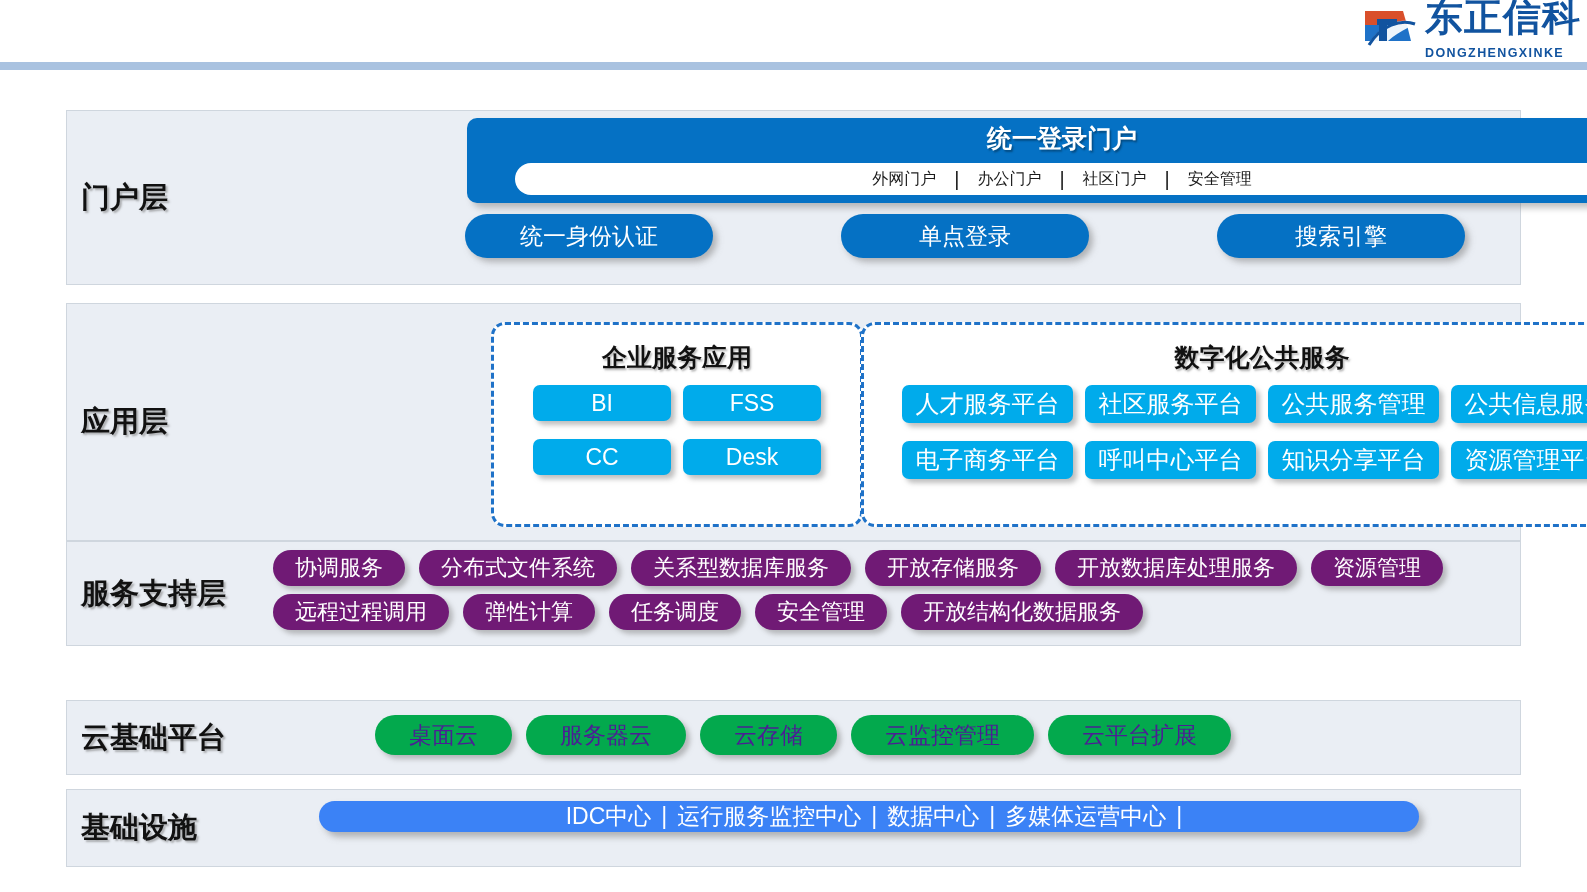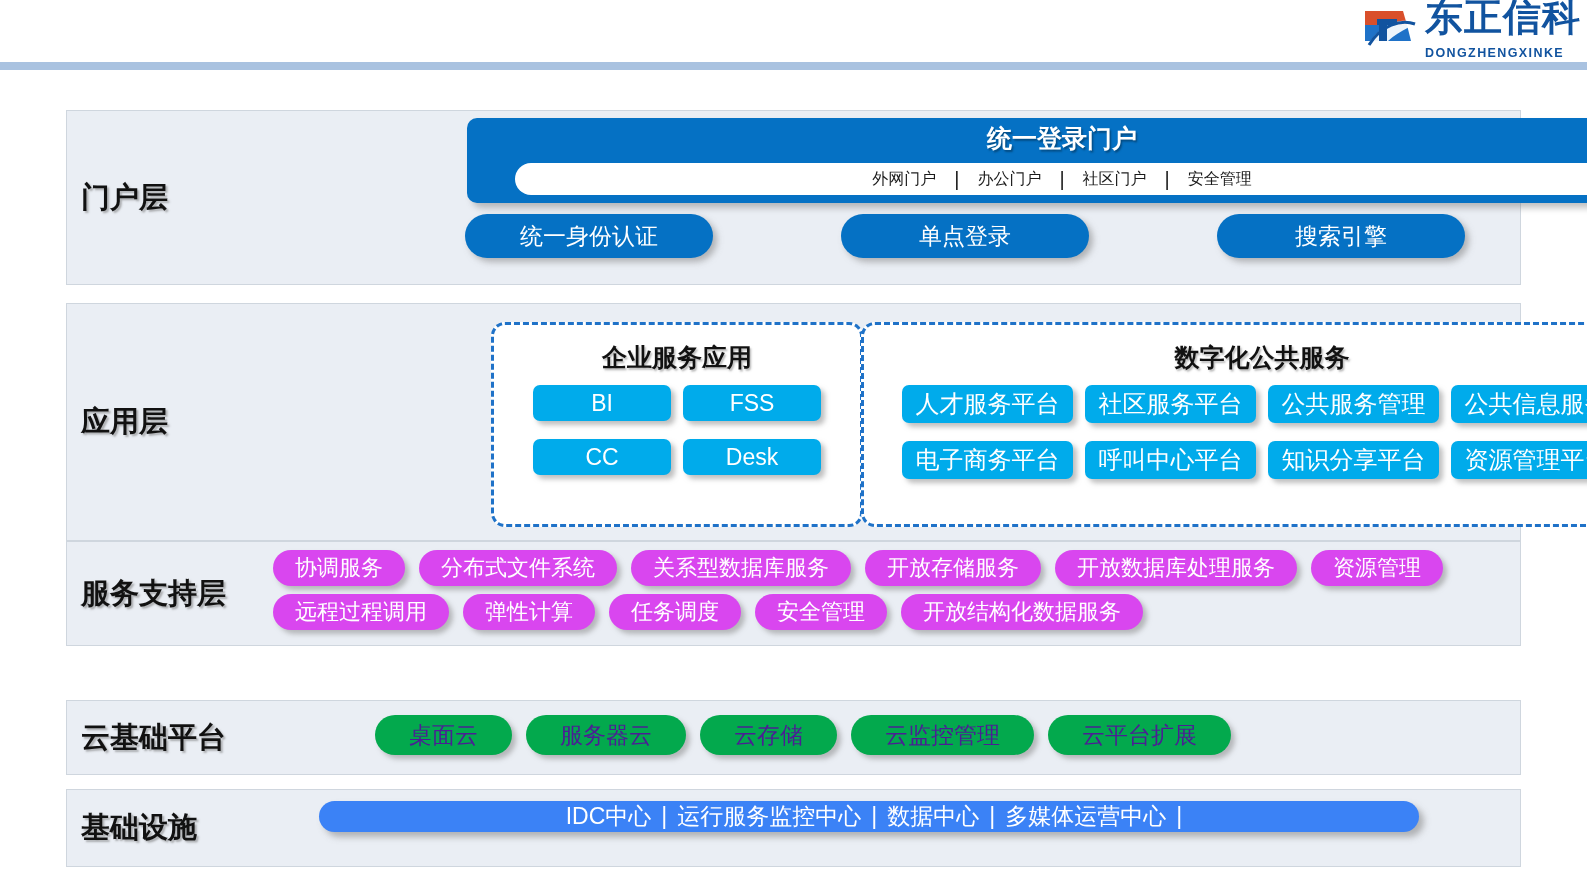--- a/index.html
+++ b/index.html
@@ -116,21 +116,21 @@
   .chip-sm { width: 138px; height: 36px; font-size: 23px; }
   .chip-lg { width: 171px; height: 38px; font-size: 24px; }
 
   
   .green-rows {
     position: absolute; left: 6px; top: 8px; width: 1245px;
     display: flex; flex-direction: column; gap: 8px;
   }
   .green-row { display: flex; gap: 14px; }
   .pill-green {
-    background: #d946ef; border-radius: 18px; color: #ffffff;
+    background: #701a75; border-radius: 18px; color: #ffffff;
     height: 36px; font-size: 22px; padding: 0 22px;
     display: flex; align-items: center; justify-content: center;
     box-shadow: 4px 4px 5px rgba(130,130,130,0.5);
     white-space: nowrap;
   }
 
   
   .cloud-row {
     position: absolute; left: 108px; top: 14px;
     display: flex; gap: 14px;

